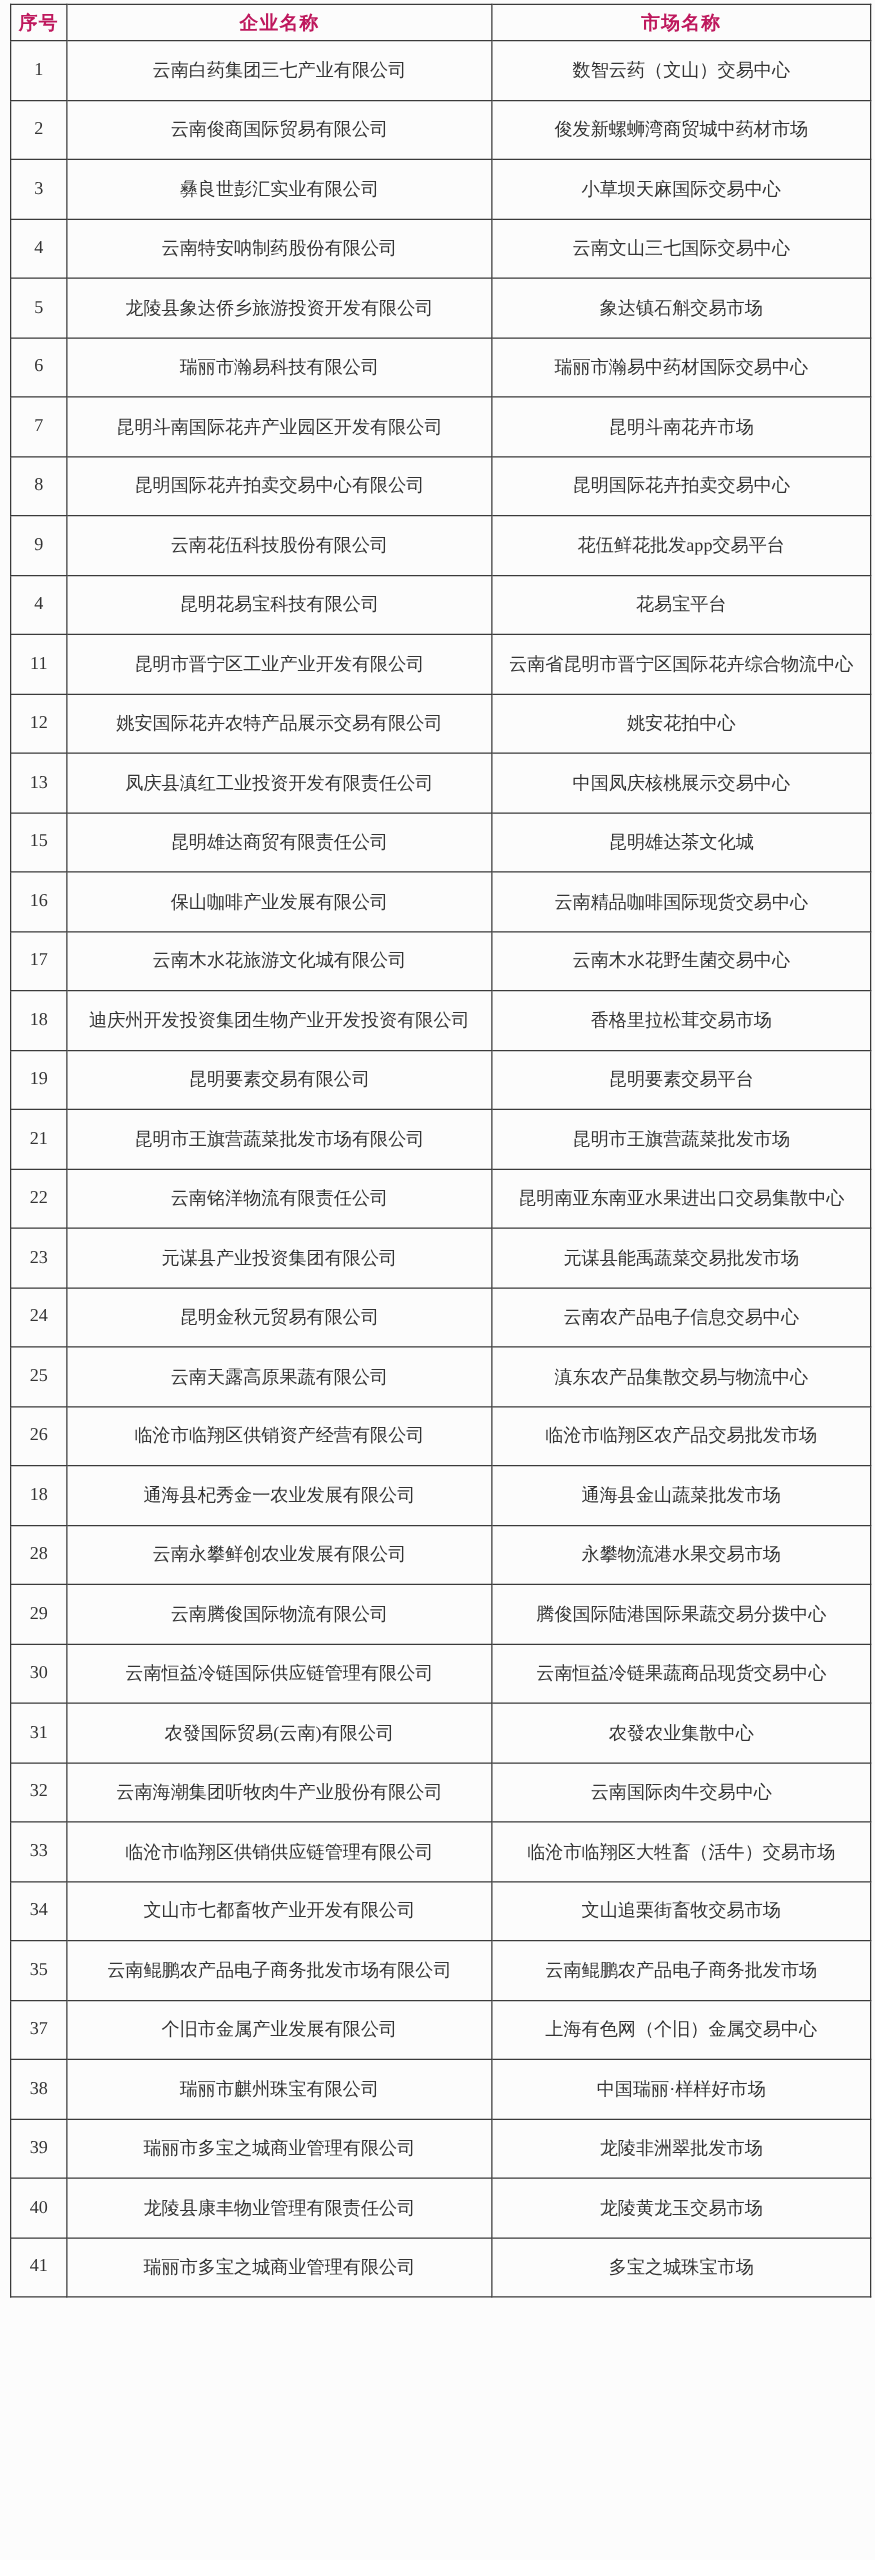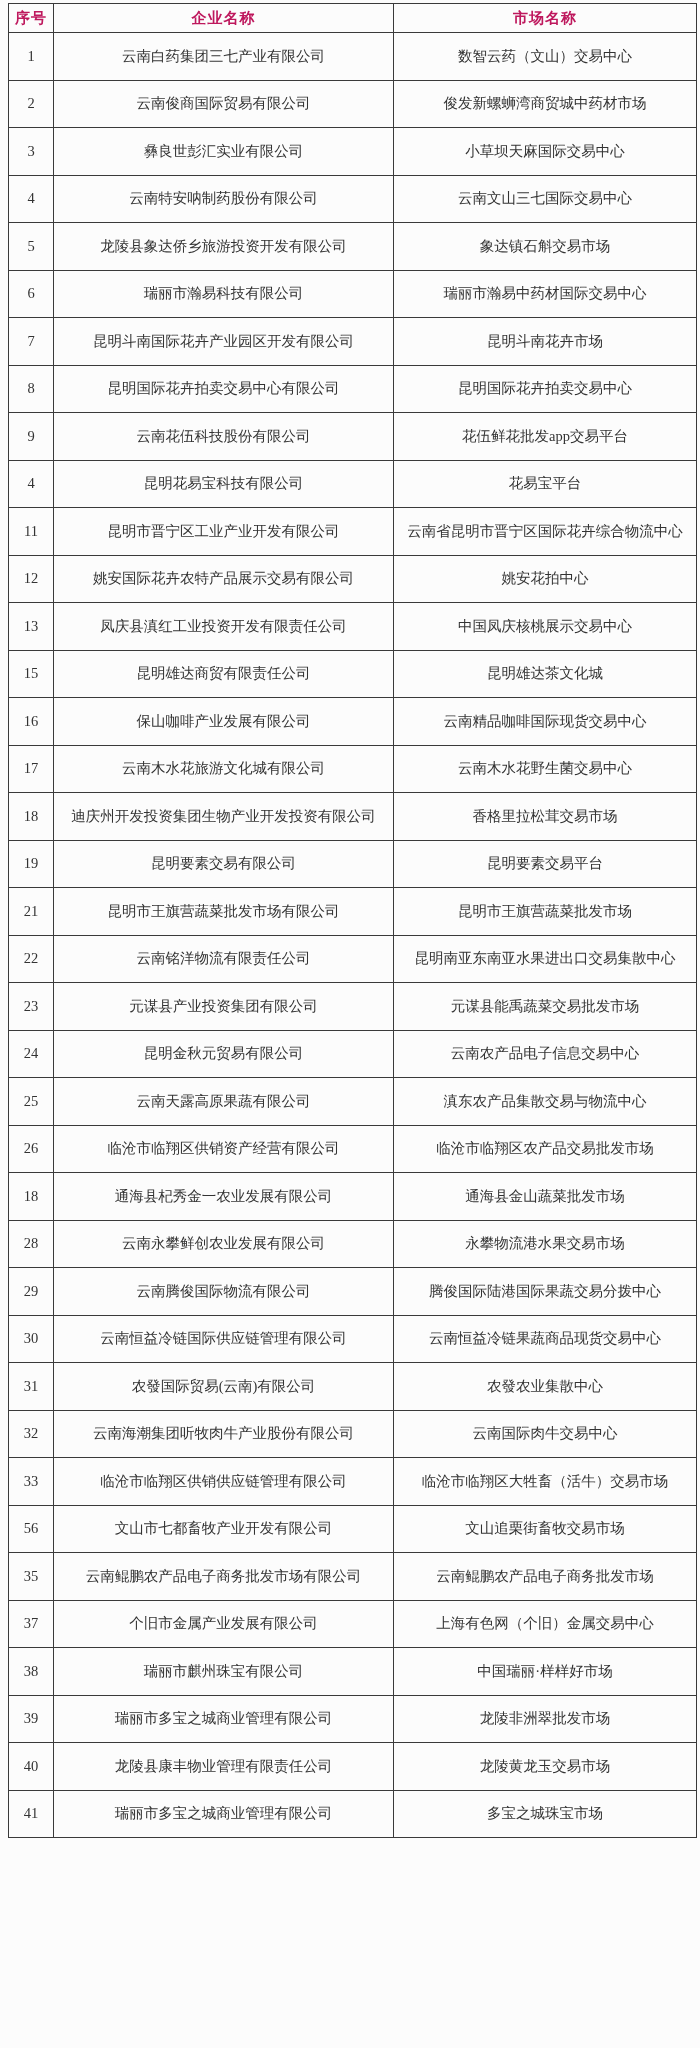--- a/index.html
+++ b/index.html
@@ -219,21 +219,21 @@
           <td class="index-cell">32</td>
           <td>云南海潮集团听牧肉牛产业股份有限公司</td>
           <td>云南国际肉牛交易中心</td>
         </tr>
         <tr>
           <td class="index-cell">33</td>
           <td>临沧市临翔区供销供应链管理有限公司</td>
           <td>临沧市临翔区大牲畜（活牛）交易市场</td>
         </tr>
         <tr>
-          <td class="index-cell">56</td>
+          <td class="index-cell">34</td>
           <td>文山市七都畜牧产业开发有限公司</td>
           <td>文山追栗街畜牧交易市场</td>
         </tr>
         <tr>
           <td class="index-cell">35</td>
           <td>云南鲲鹏农产品电子商务批发市场有限公司</td>
           <td>云南鲲鹏农产品电子商务批发市场</td>
         </tr>
         <tr>
           <td class="index-cell">37</td>

